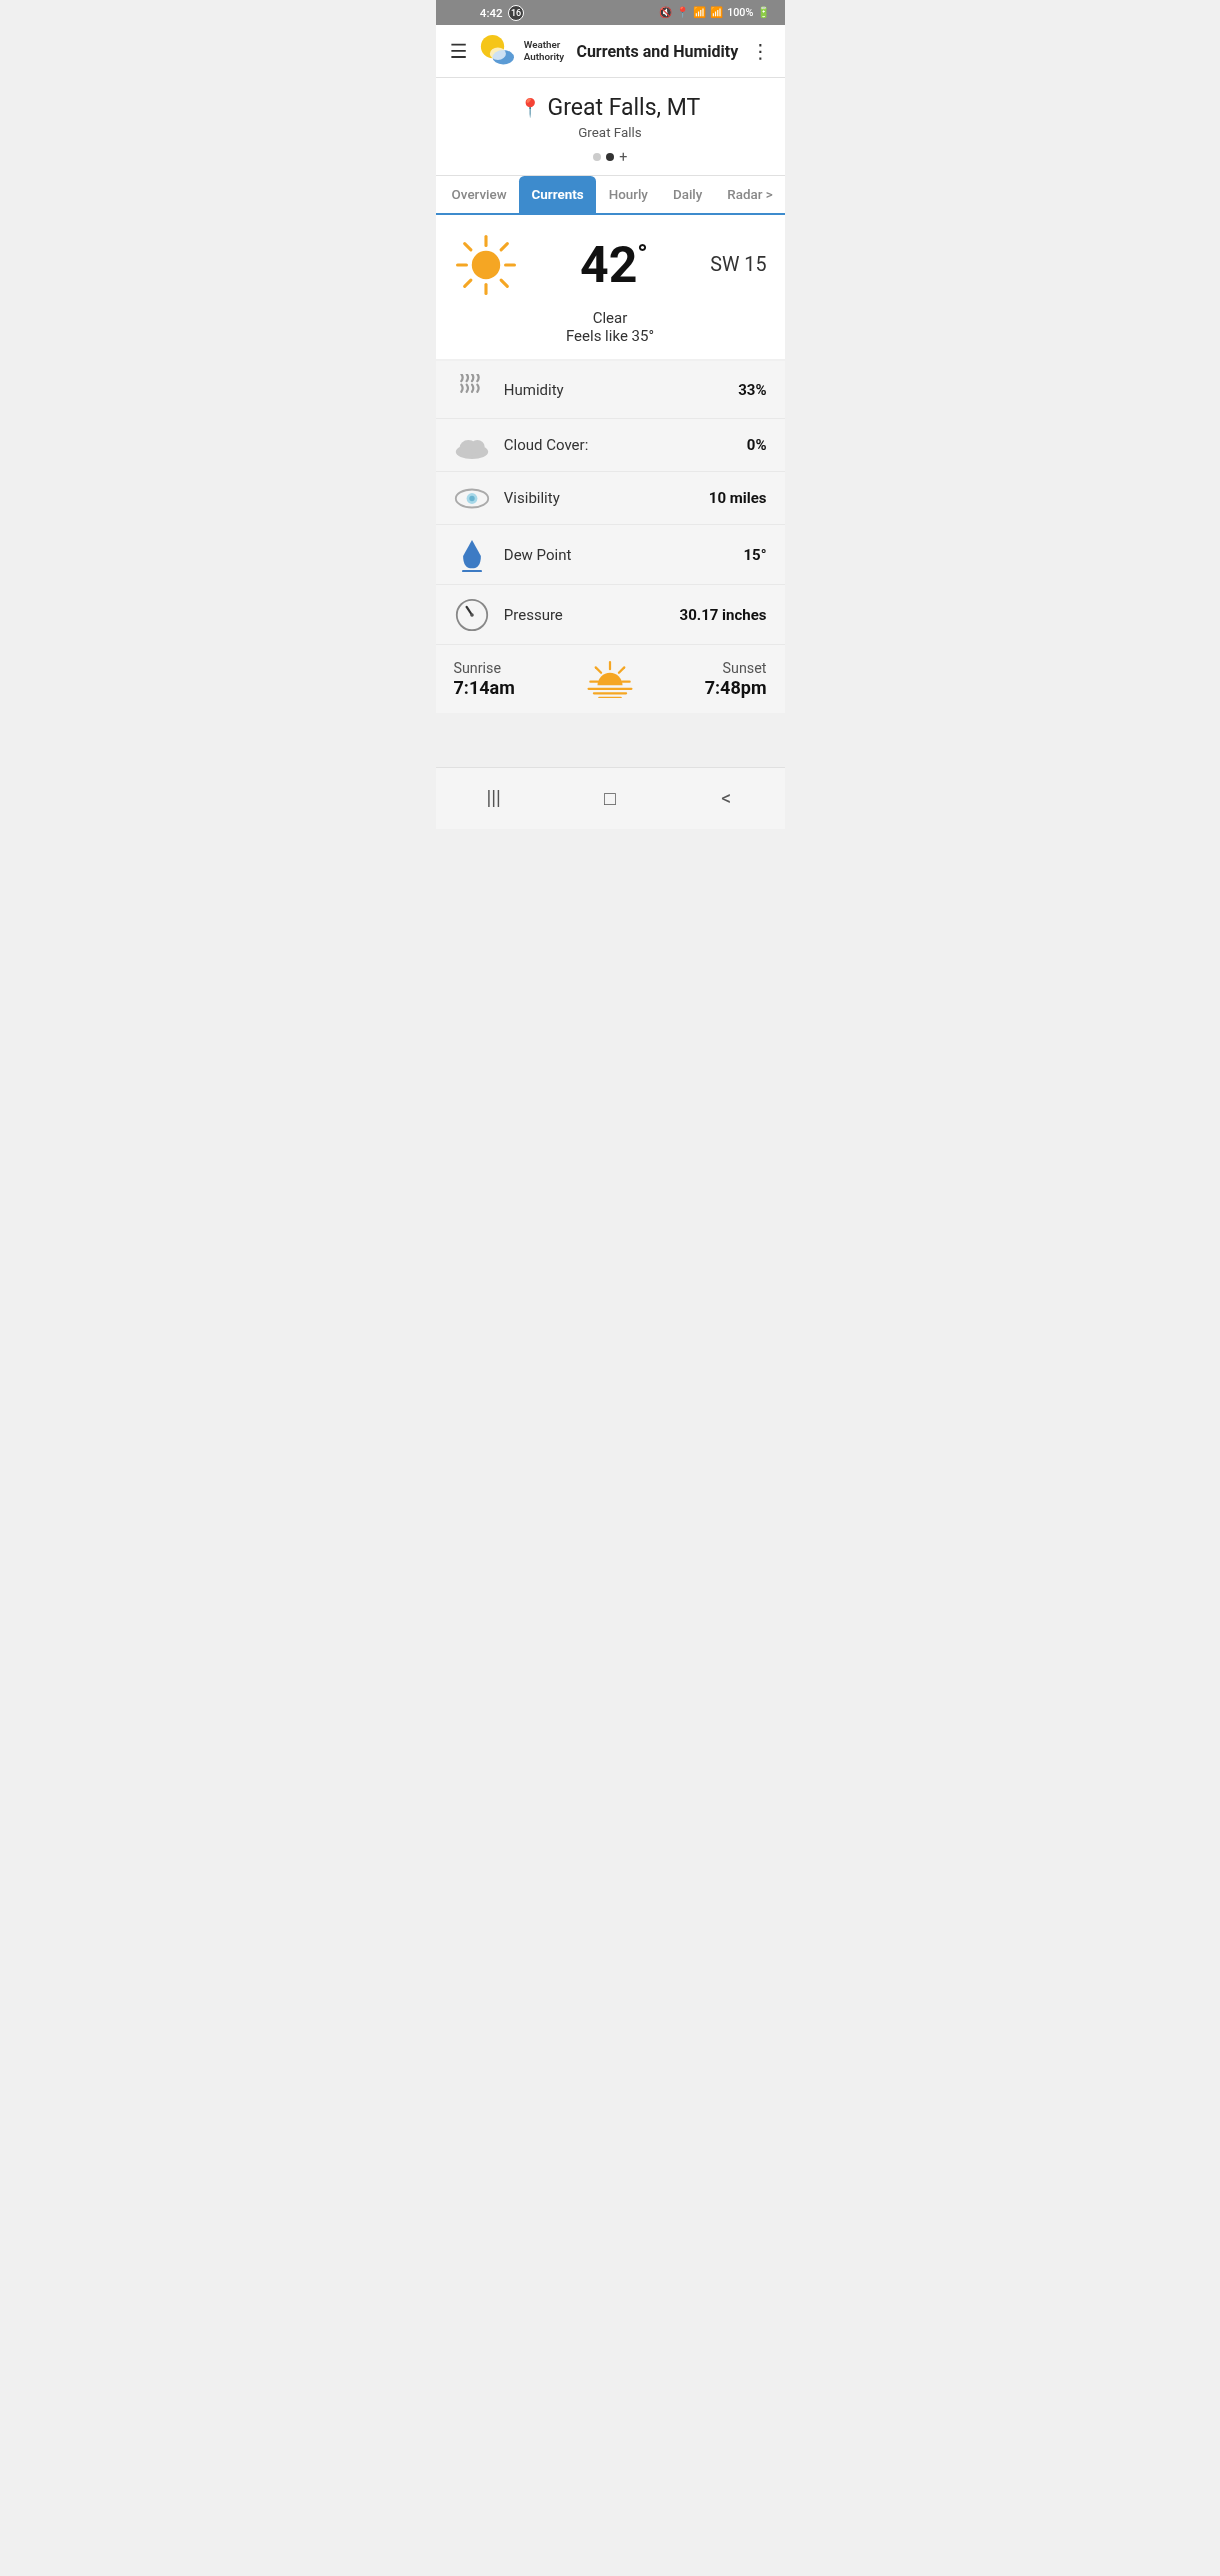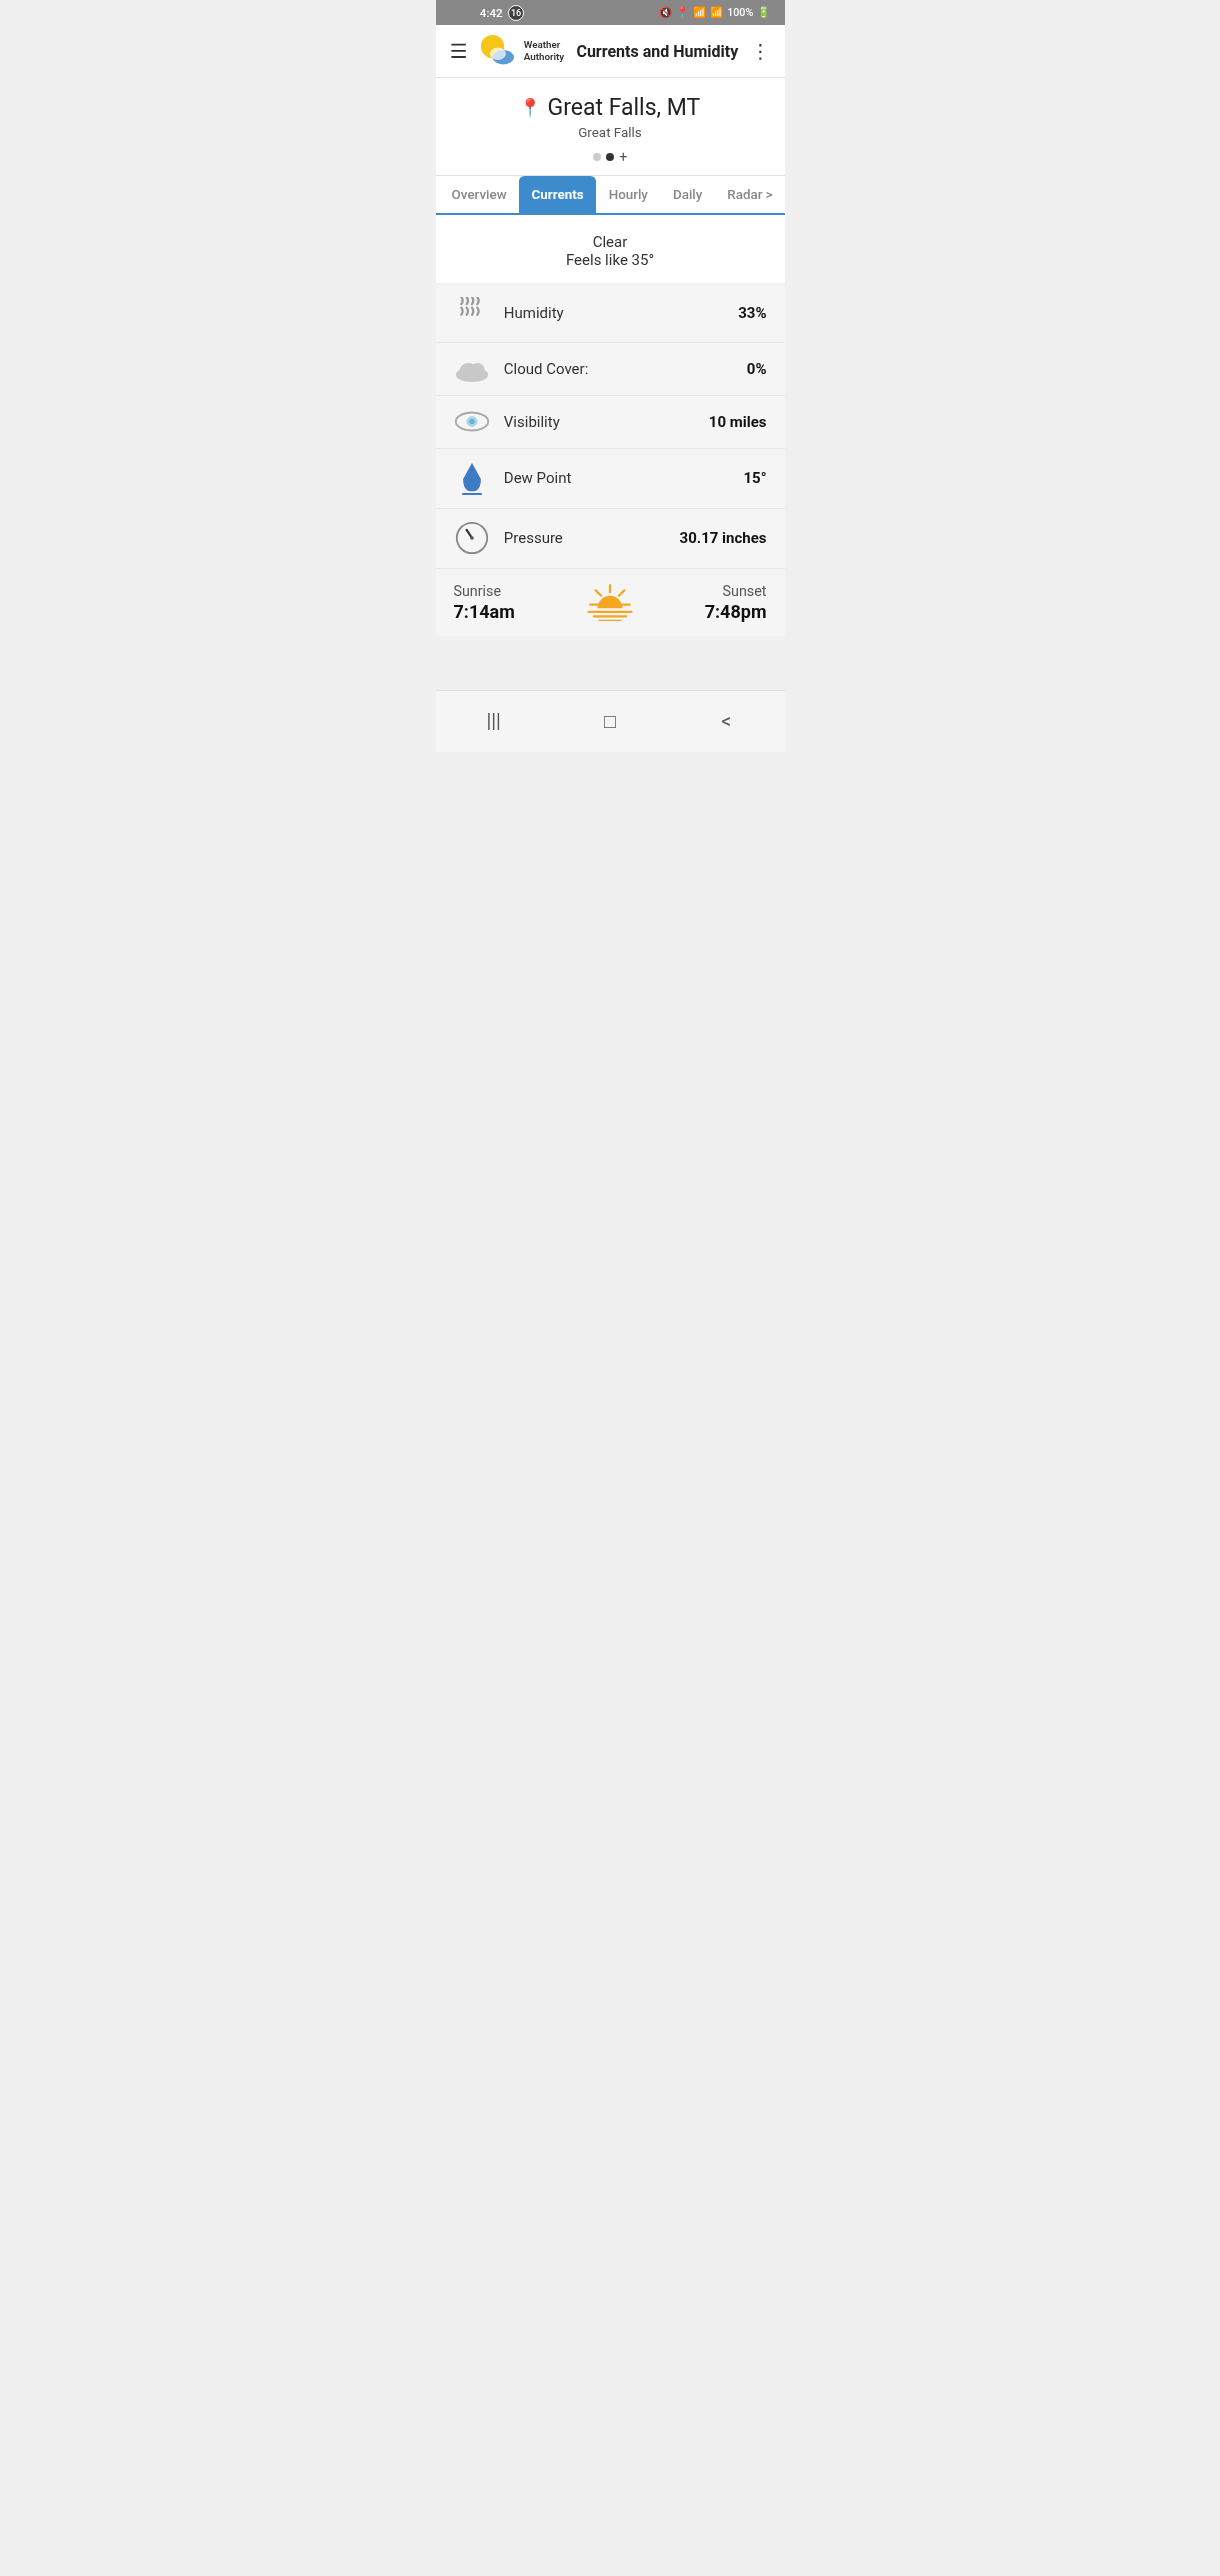--- a/index.html
+++ b/index.html
@@ -241,20 +241,44 @@
 
 <div class="tabs">
   <div class="tab">Overview</div>
   <div class="tab active">Currents</div>
   <div class="tab">Hourly</div>
   <div class="tab">Daily</div>
   <div class="tab tab-radar">Radar &gt;</div>
 </div>
 
 <div class="weather-main">
+  <div class="weather-top-row">
+
+    <div class="sun-icon">
+      <svg width="64" height="64" viewBox="0 0 72 72">
+
+        <line x1="36" y1="4" x2="36" y2="14" stroke="#f5a623" stroke-width="3.5" stroke-linecap="round"></line>
+        <line x1="36" y1="58" x2="36" y2="68" stroke="#f5a623" stroke-width="3.5" stroke-linecap="round"></line>
+        <line x1="4" y1="36" x2="14" y2="36" stroke="#f5a623" stroke-width="3.5" stroke-linecap="round"></line>
+        <line x1="58" y1="36" x2="68" y2="36" stroke="#f5a623" stroke-width="3.5" stroke-linecap="round"></line>
+        <line x1="12" y1="12" x2="19" y2="19" stroke="#f5a623" stroke-width="3.5" stroke-linecap="round"></line>
+        <line x1="53" y1="53" x2="60" y2="60" stroke="#f5a623" stroke-width="3.5" stroke-linecap="round"></line>
+        <line x1="60" y1="12" x2="53" y2="19" stroke="#f5a623" stroke-width="3.5" stroke-linecap="round"></line>
+        <line x1="12" y1="60" x2="19" y2="53" stroke="#f5a623" stroke-width="3.5" stroke-linecap="round"></line>
+
+        <circle cx="36" cy="36" r="16" fill="#f5a623"></circle>
+      </svg>
+    </div>
+
+    <div class="temp">
+      <span>42</span><sup>°</sup>
+    </div>
+
+    <div class="wind">SW  15</div>
+  </div>
 
   <div class="weather-desc-row">
     <span class="condition">Clear</span>
     <span class="feels-like">Feels like 35°</span>
   </div>
 </div>
 
 <div class="detail-row">
   <div class="detail-icon">
     <svg width="32" height="32" viewBox="0 0 36 36">

